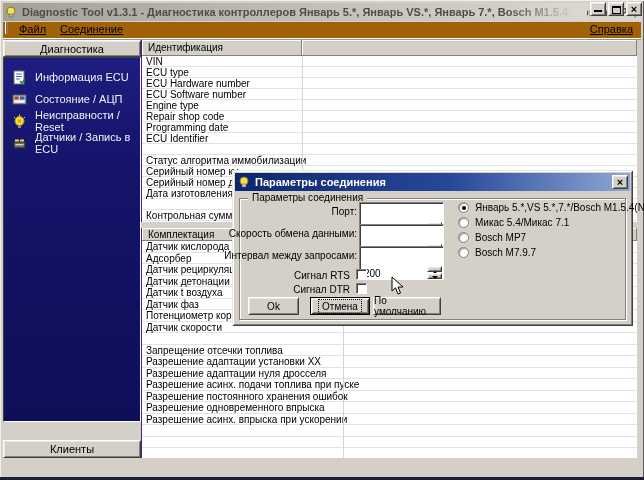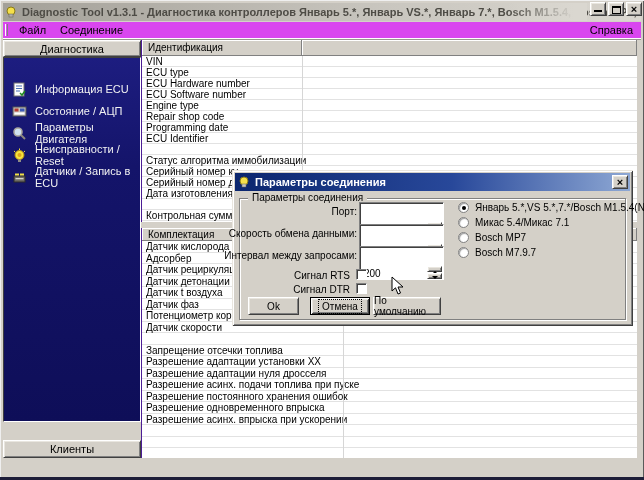--- a/index.html
+++ b/index.html
@@ -13,31 +13,31 @@
   .titlebar{position:absolute;left:3px;top:3px;width:638px;height:18px;
     background:linear-gradient(90deg,#a3a098,#c9c6bf 60%,#dad7d0);display:flex;align-items:center;overflow:hidden;}
   .titlebar .ttext{font-size:11px;font-weight:bold;color:#4e4c46;white-space:nowrap;overflow:hidden;padding-left:4px;flex:1;}
   .tfade{position:absolute;right:54px;top:0;width:80px;height:18px;background:linear-gradient(90deg,rgba(218,215,208,0),#dad7d0 85%);}
   .winbtns{position:absolute;right:2px;top:2px;display:flex;gap:2px;}
   .wbtn{width:16px;height:14px;font-size:9px;line-height:11px;text-align:center;color:#000;position:relative;}
   .wbtn .mini{position:absolute;left:3px;bottom:3px;width:8px;height:2px;background:#000;}
   .wbtn .maxi{position:absolute;left:3px;top:3px;width:9px;height:8px;border:1px solid #000;border-top-width:2px;}
   .wbtn .clos{font-size:11px;font-weight:bold;line-height:12px;display:block;}
   
-  .menubar{position:absolute;left:3px;top:22px;width:638px;height:17px;background:#d946ef;display:flex;align-items:center;
-    border-bottom:1px solid #ffffff;box-shadow:0 1px 0 #9a978f;}
+  .menubar{position:absolute;left:3px;top:22px;width:638px;height:17px;background:#a16207;display:flex;
+    border-bottom:1px solid #ffffff;box-shadow:0 1px 0 #9a978f;text-decoration:underline;}
   .mgrip{width:3px;height:12px;margin:0 4px 0 2px;border-left:1px solid #fff;border-right:1px solid #808080;}
   .mitem{font-size:11px;color:#000;padding:1px 7px;}
   .mright{margin-left:auto;font-size:11px;padding:1px 8px;}
   
   .side-header{position:absolute;left:3px;top:40px;width:138px;height:17px;font-size:11px;color:#000;
     display:flex;align-items:center;justify-content:center;}
   .sidenav{position:absolute;left:3px;top:57px;width:138px;height:365px;
     background:linear-gradient(180deg,#1d1d80 0%,#14146a 30%,#0e0e58 100%);
-    border:1px solid;border-color:#404040 #ffffff #ffffff #404040;padding-top:20px;}
+    border:1px solid;border-color:#404040 #ffffff #ffffff #404040;padding-top:8px;}
   .snav-item{display:flex;align-items:center;gap:8px;height:22px;padding-left:8px;cursor:pointer;}
   .snav-item span.lbl{font-size:11px;color:#f2f2f2;}
   .snav-item svg{flex:0 0 15px;}
   .side-bottom1{position:absolute;left:3px;top:422px;width:138px;height:18px;font-size:11px;display:flex;align-items:center;justify-content:center;}
   .side-bottom2{position:absolute;left:3px;top:440px;width:138px;height:18px;font-size:11px;display:flex;align-items:center;justify-content:center;}
   
   .list{position:absolute;left:141px;width:496px;background:#ffffff;border-left:1px solid #4c1d95;overflow:hidden;}
   .list1{top:40px;height:182px;}
   .list2{top:228px;height:230px;}
   .lheader{display:flex;background:#d4d0c8;}
@@ -142,27 +142,20 @@
       <svg width="15" height="15" viewBox="0 0 15 15">
         <rect x="1" y="3" width="13" height="9" fill="#c8c5be" stroke="#555"></rect>
         <rect x="2.5" y="4.5" width="4" height="3" fill="#b43c32"></rect>
         <rect x="8" y="4.5" width="4.5" height="3" fill="#3c5ab4"></rect>
         <rect x="2.5" y="8.5" width="10" height="2" fill="#ffffff"></rect>
       </svg>
       <span class="lbl">Состояние / АЦП</span>
     </div>
     <div class="snav-item">
       <svg width="15" height="15" viewBox="0 0 15 15">
-        <circle cx="6" cy="6" r="4" fill="#cfe2f0" stroke="#a9a69e" stroke-width="1.6"></circle>
-        <line x1="9" y1="9" x2="13" y2="13" stroke="#8a877f" stroke-width="2"></line>
-      </svg>
-      <span class="lbl">Параметры Двигателя</span>
-    </div>
-    <div class="snav-item">
-      <svg width="15" height="15" viewBox="0 0 15 15">
         <circle cx="7.5" cy="7" r="4.5" fill="#f7e33c" stroke="#b58a12"></circle>
         <circle cx="7.5" cy="7" r="2" fill="#e0a41e"></circle>
         <line x1="7.5" y1="0.5" x2="7.5" y2="2" stroke="#f7e33c"></line>
         <line x1="2" y1="3" x2="3.2" y2="4" stroke="#f7e33c"></line>
         <line x1="13" y1="3" x2="11.8" y2="4" stroke="#f7e33c"></line>
         <rect x="6" y="11.5" width="3" height="2.5" fill="#8f8c84"></rect>
       </svg>
       <span class="lbl">Неисправности / Reset</span>
     </div>
     <div class="snav-item">

